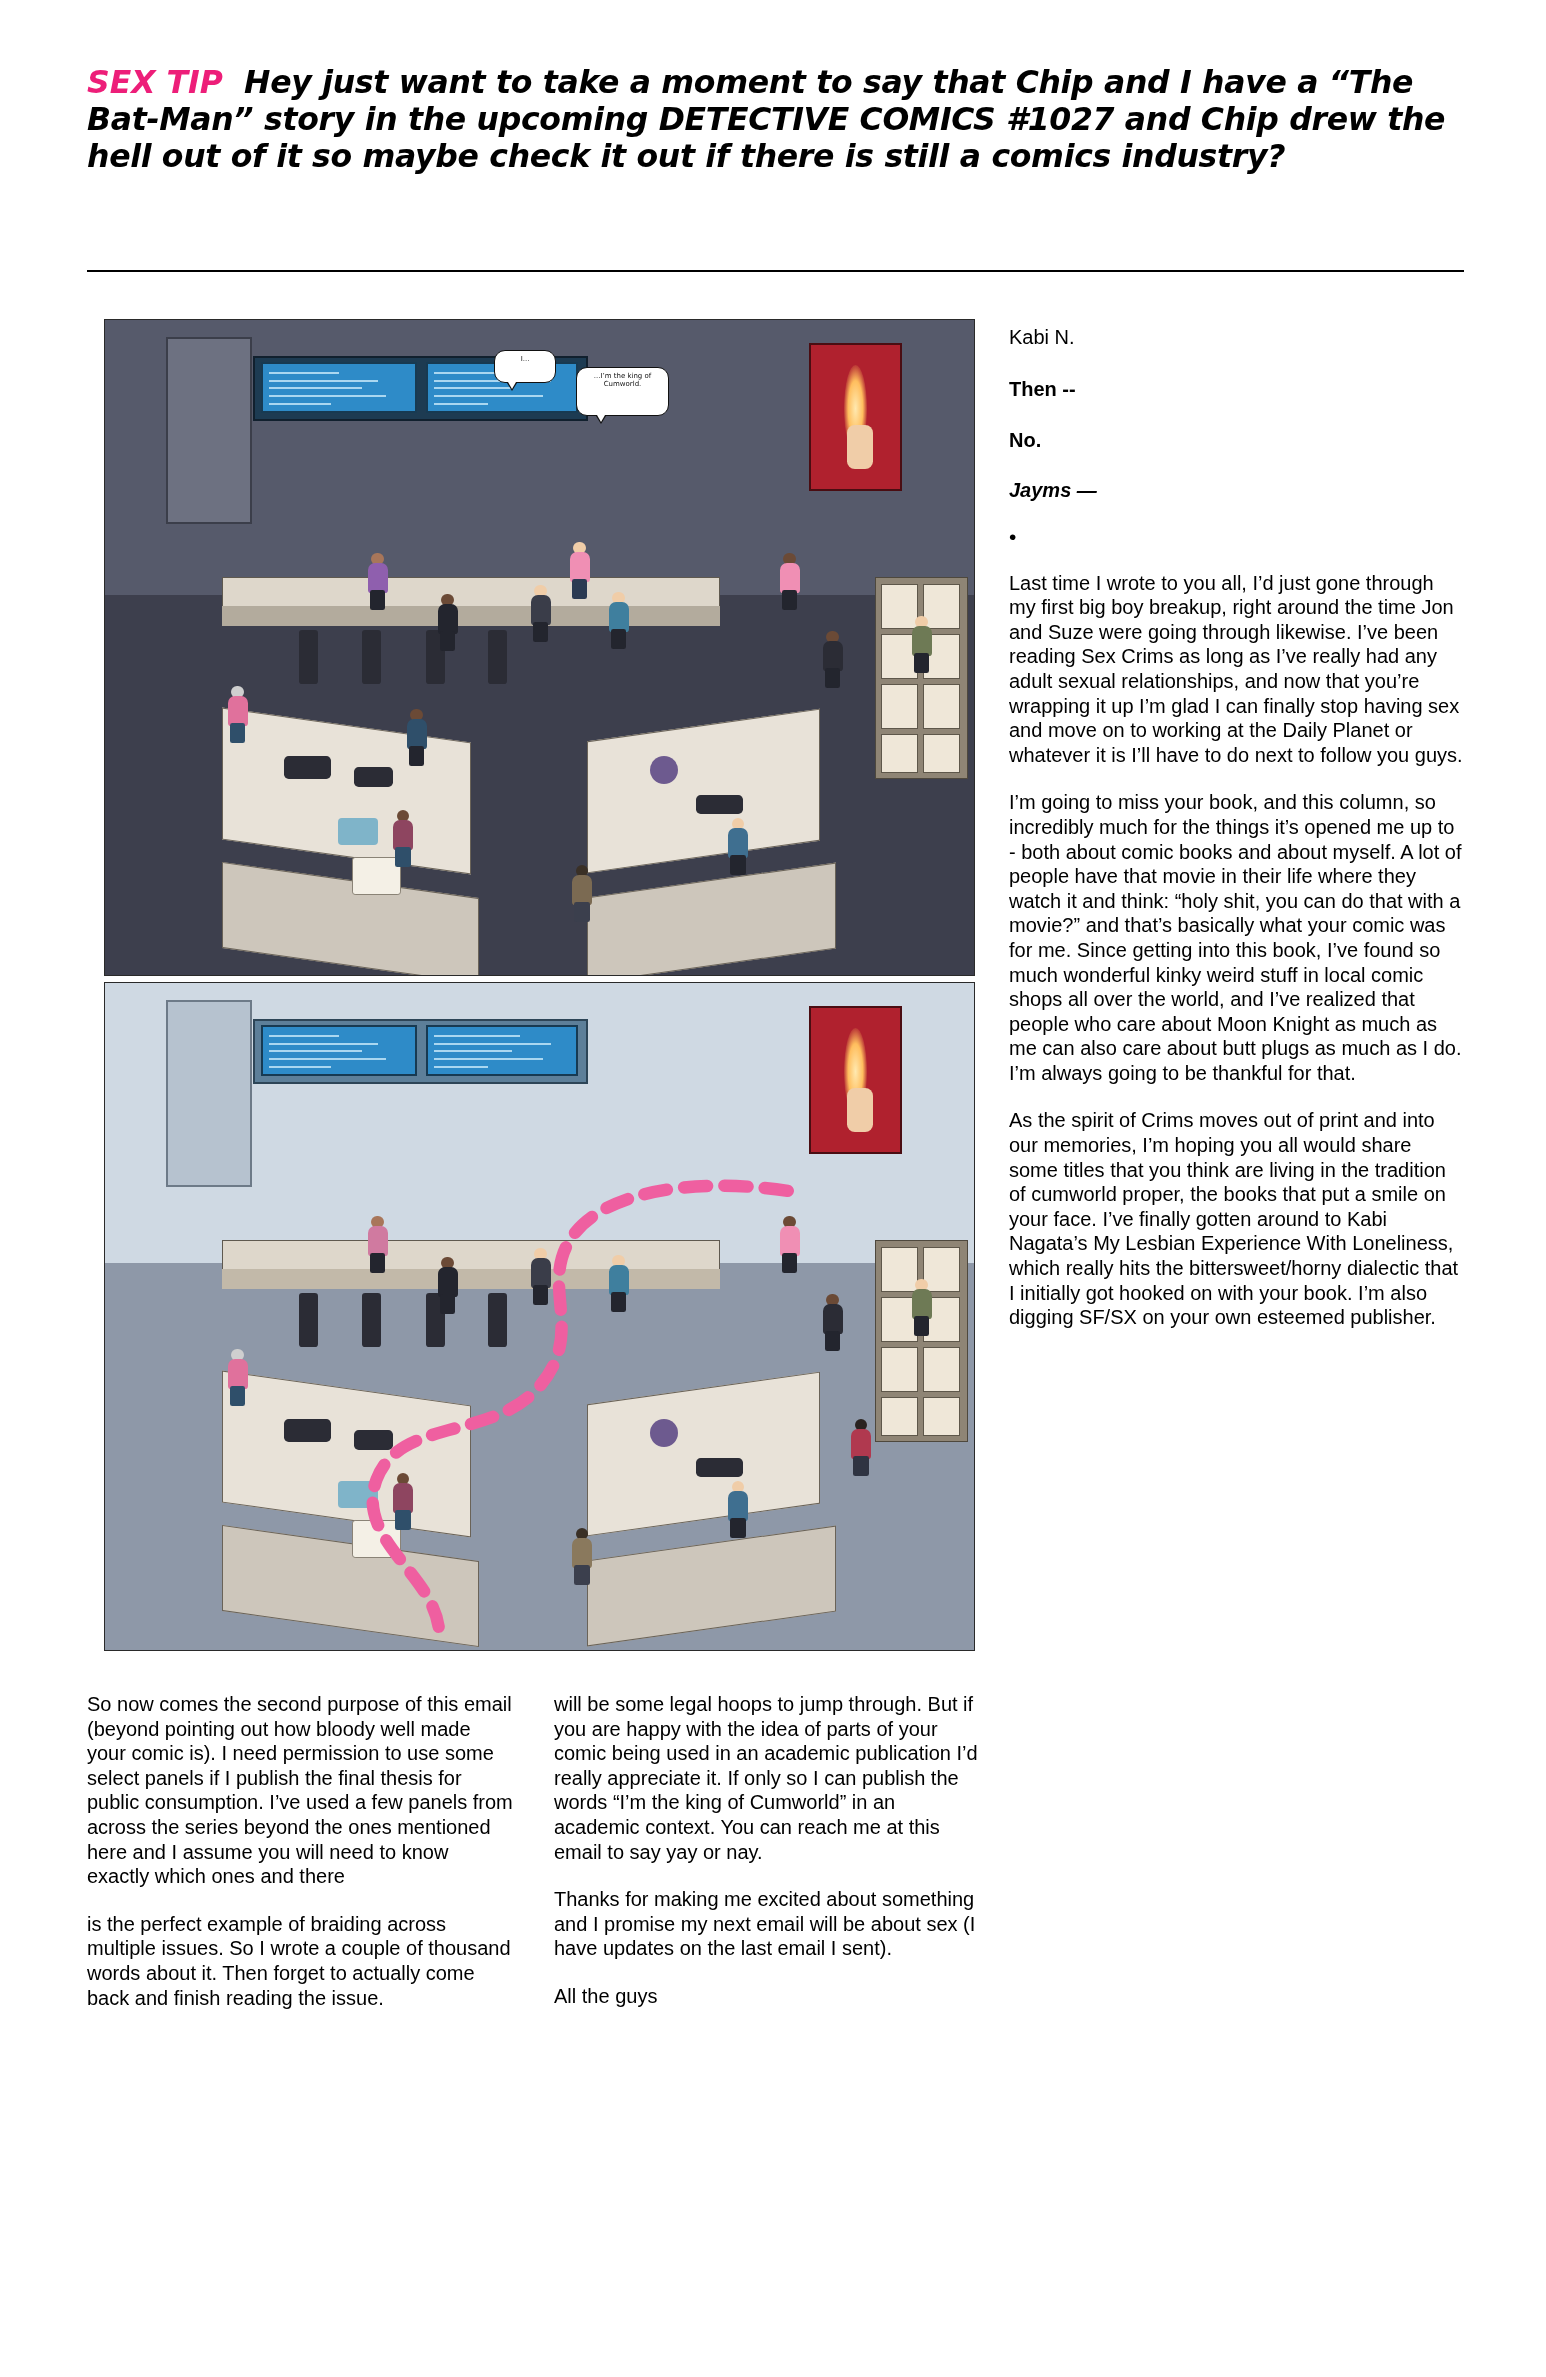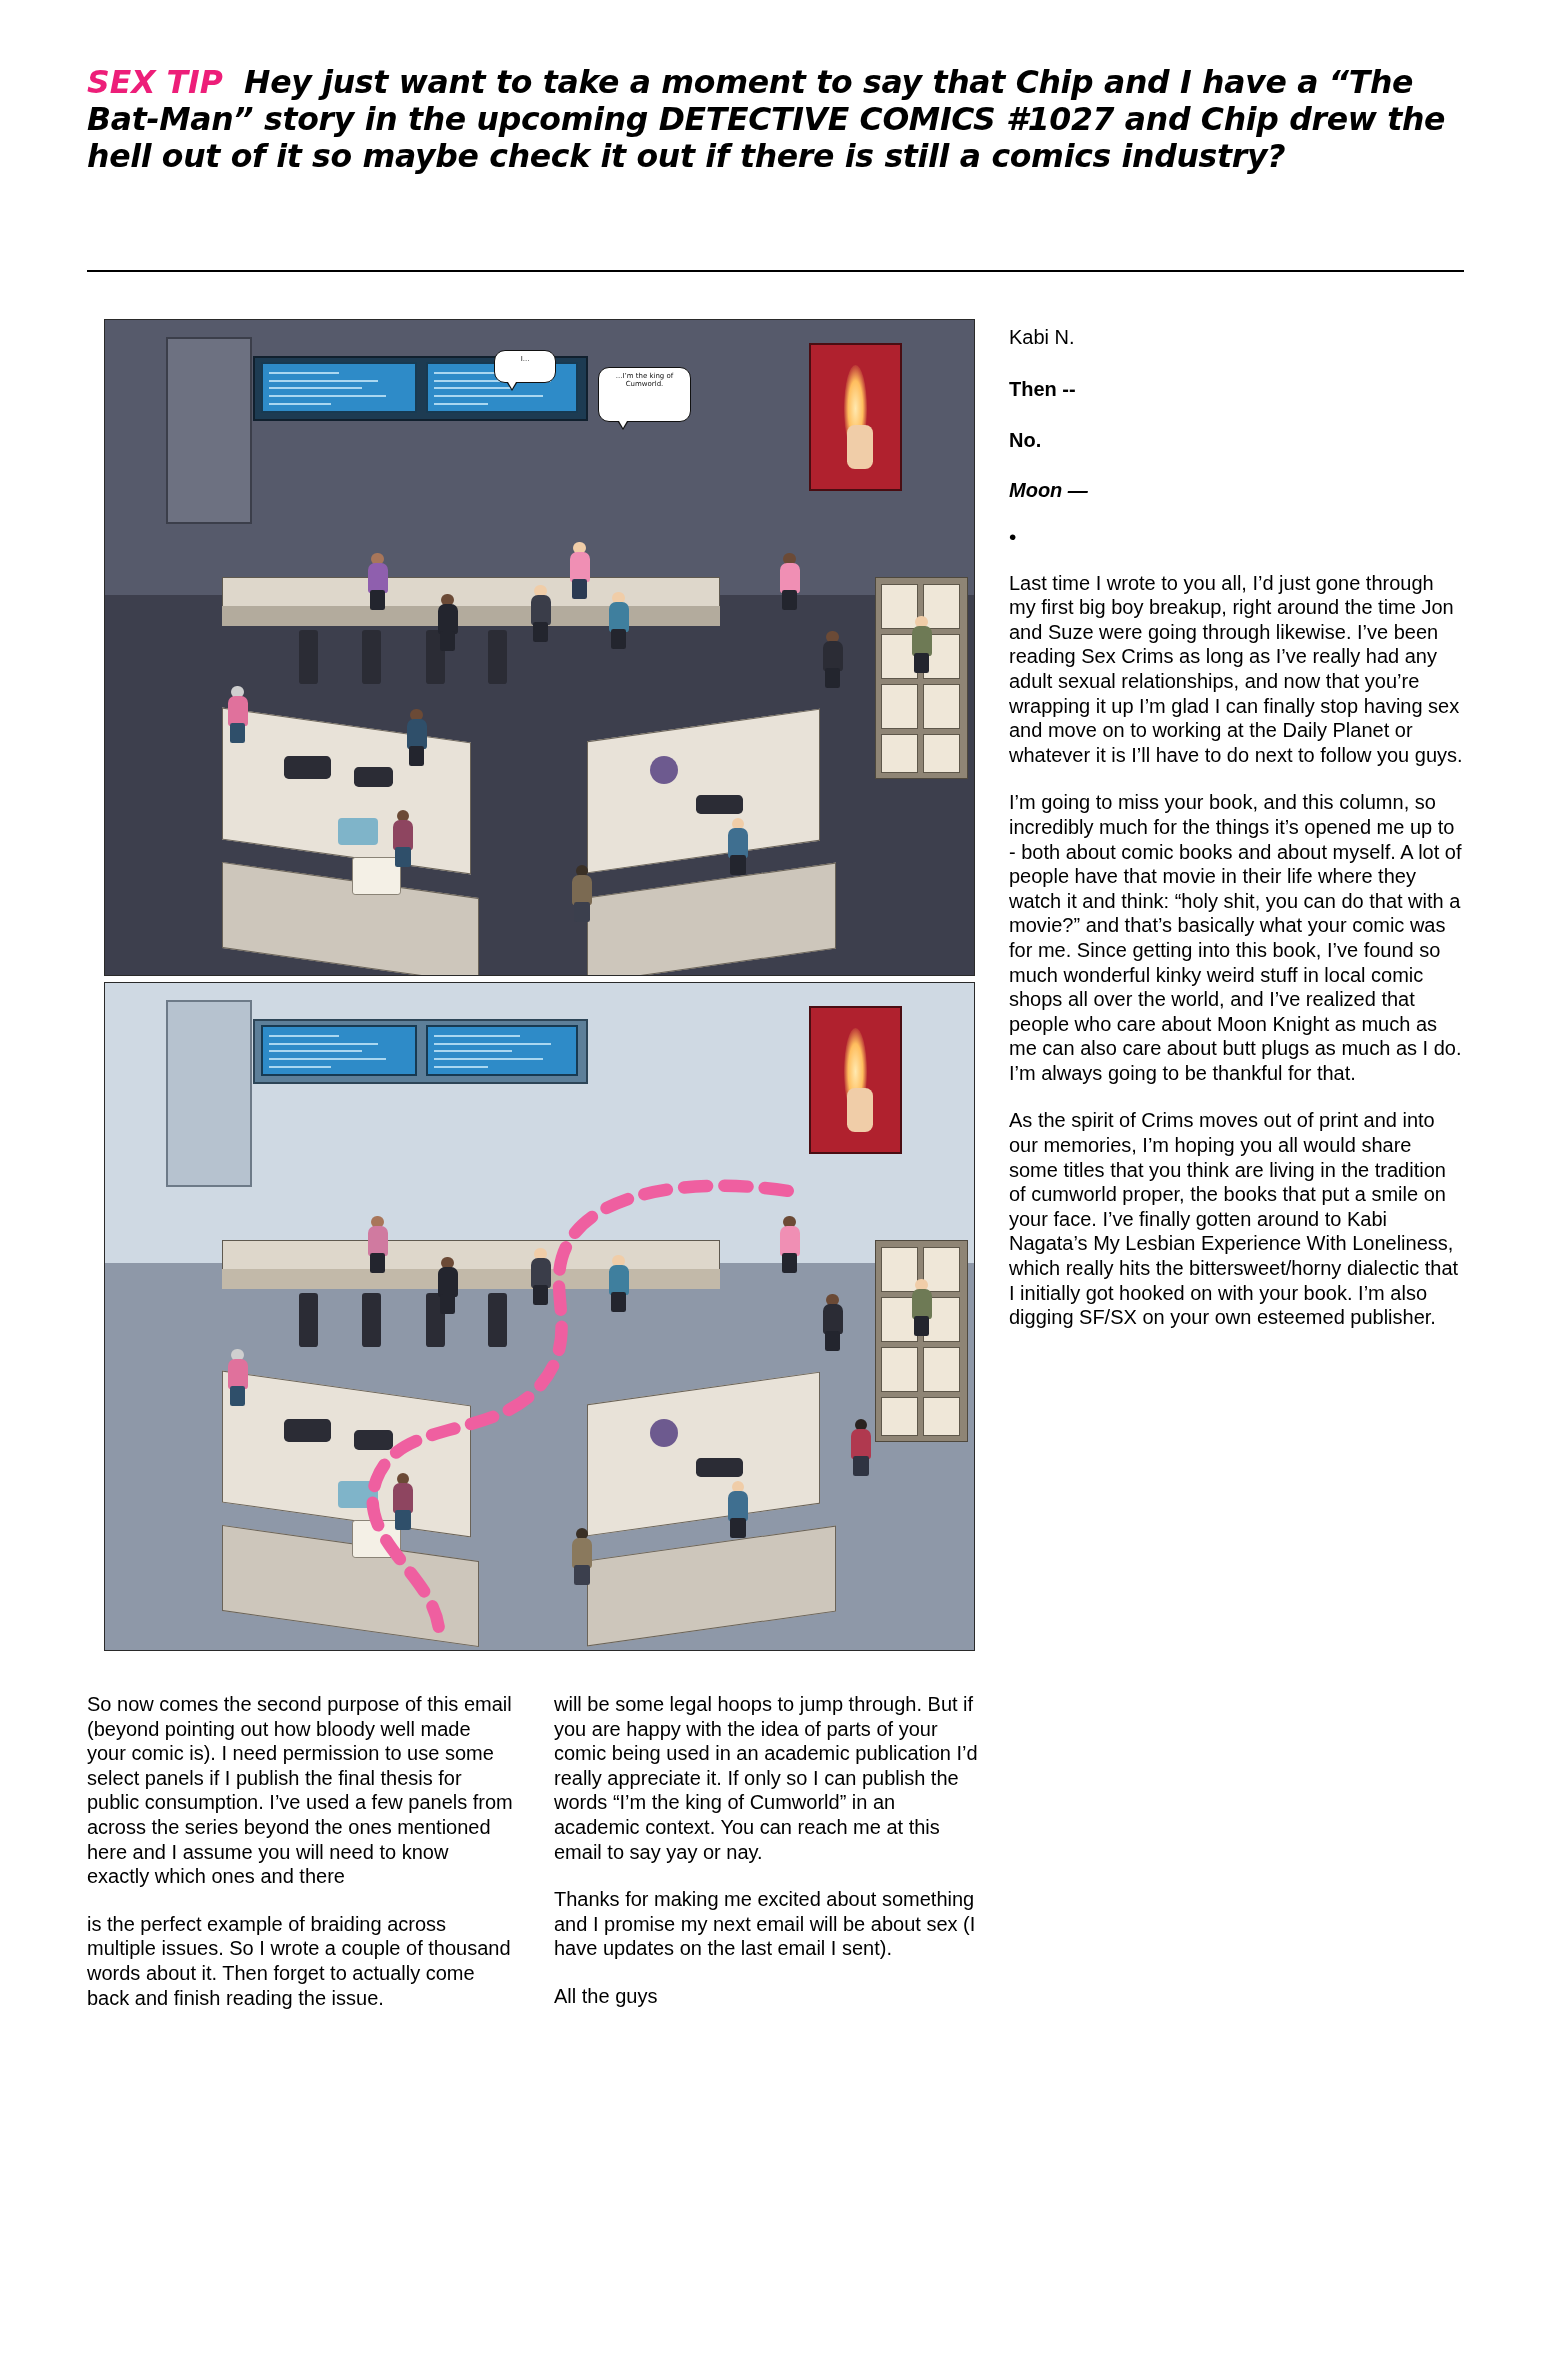--- a/index.html
+++ b/index.html
@@ -376,21 +376,21 @@
         <span class="body" style="background:#7b6a52;"></span>
         <span class="legs" style="background:#3b3f4d;"></span>
       </div>
     <div class="person" style="left:615px;top:498px;width:36px;height:86px;">
         <span class="head" style="background:#f0cda8;"></span>
         <span class="body" style="background:#3f6f90;"></span>
         <span class="legs"></span>
       </div>
 
     <div class="bubble" style="left:389px;top:30px;width:62px;height:33px;"><span>I...</span></div>
-    <div class="bubble" style="left:493px;top:47px;width:93px;height:55px;"><span>...I’m the king of Cumworld.</span></div>
+    <div class="bubble" style="left:471px;top:47px;width:93px;height:49px;"><span>...I’m the king of Cumworld.</span></div>
   </div>
 
   <div class="panel" id="panel-bottom">
     <div class="wall-back" style="background:#cfd9e3;height:44%;"></div>
     <div class="floor" style="background:#8e98a8;height:58%;"></div>
 
     <div style="position:absolute;left:148px;top:36px;width:335px;height:65px;background:#5d7f99;border:2.3px solid #2d4557;box-sizing:border-box;"></div>
     <div class="screen" style="left:156px;top:42px;width:156px;height:51px;">
       <div class="line" style="left:6.2px;top:7.8px;width:70px;"></div>
       <div class="line" style="left:6.2px;top:15.6px;width:109px;"></div>
@@ -507,21 +507,21 @@
 
     <svg class="dashed-path" viewBox="0 0 1120 860" preserveAspectRatio="none">
       <path d="M 880 268 C 760 250 640 268 600 330 C 560 392 620 450 560 520 C 500 590 380 560 350 640 C 322 716 420 760 430 830" fill="none" stroke="#ef5fa0" stroke-width="16" stroke-linecap="round" stroke-dasharray="30 22"></path>
     </svg>
   </div>
 
   <div class="right-col">
     <p class="letter-line">Kabi N.</p>
     <p class="letter-line b">Then --</p>
     <p class="letter-line b">No.</p>
-    <p class="letter-line bi">Moon —</p>
+    <p class="letter-line bi">Jayms —</p>
     <p class="dot-sep">•</p>
     <p class="body-para">Last time I wrote to you all, I’d just gone through my first big boy breakup, right around the time Jon and Suze were going through likewise. I’ve been reading Sex Crims as long as I’ve really had any adult sexual relationships, and now that you’re wrapping it up I’m glad I can finally stop having sex and move on to working at the Daily Planet or whatever it is I’ll have to do next to follow you guys.</p>
     <p class="body-para">I’m going to miss your book, and this column, so incredibly much for the things it’s opened me up to - both about comic books and about myself. A lot of people have that movie in their life where they watch it and think: “holy shit, you can do that with a movie?” and that’s basically what your comic was for me. Since getting into this book, I’ve found so much wonderful kinky weird stuff in local comic shops all over the world, and I’ve realized that people who care about Moon Knight as much as me can also care about butt plugs as much as I do. I’m always going to be thankful for that.</p>
     <p class="body-para">As the spirit of Crims moves out of print and into our memories, I’m hoping you all would share some titles that you think are living in the tradition of cumworld proper, the books that put a smile on your face. I’ve finally gotten around to Kabi Nagata’s My Lesbian Experience With Loneliness, which really hits the bittersweet/horny dialectic that I initially got hooked on with your book. I’m also digging SF/SX on your own esteemed publisher.</p>
   </div>
 
   <div class="bottom-col" id="bottom-col-1">
     <p class="body-para">So now comes the second purpose of this email (beyond pointing out how bloody well made your comic is). I need permission to use some select panels if I publish the final thesis for public consumption. I’ve used a few panels from across the series beyond the ones mentioned here and I assume you will need to know exactly which ones and there</p>
     <p class="body-para">is the perfect example of braiding across multiple issues. So I wrote a couple of thousand words about it. Then forget to actually come back and finish reading the issue.</p>
   </div>

